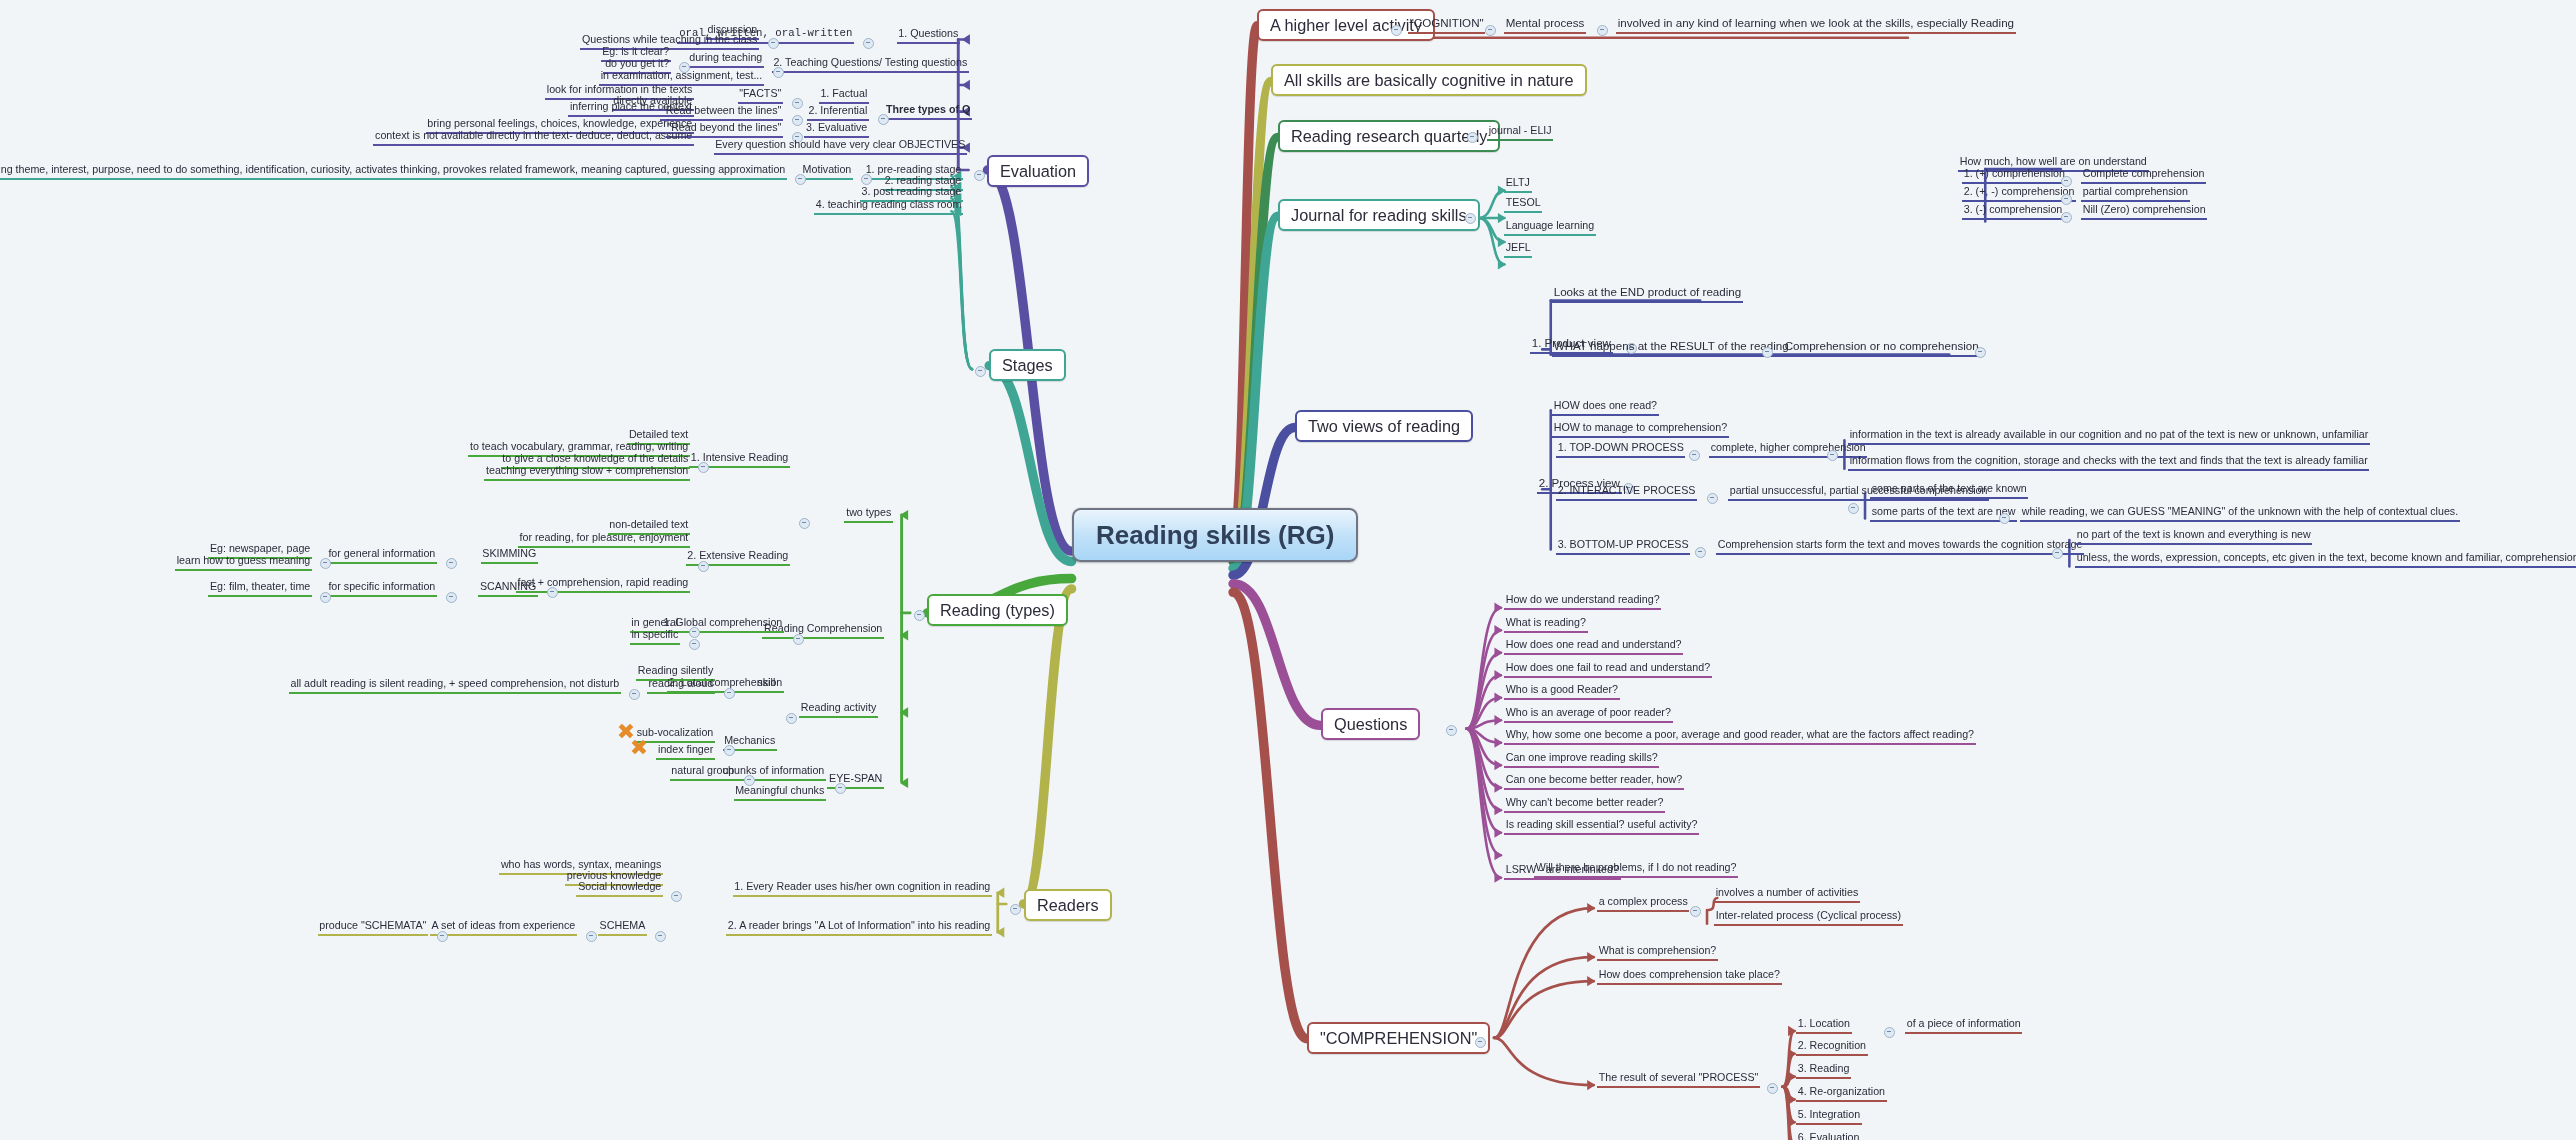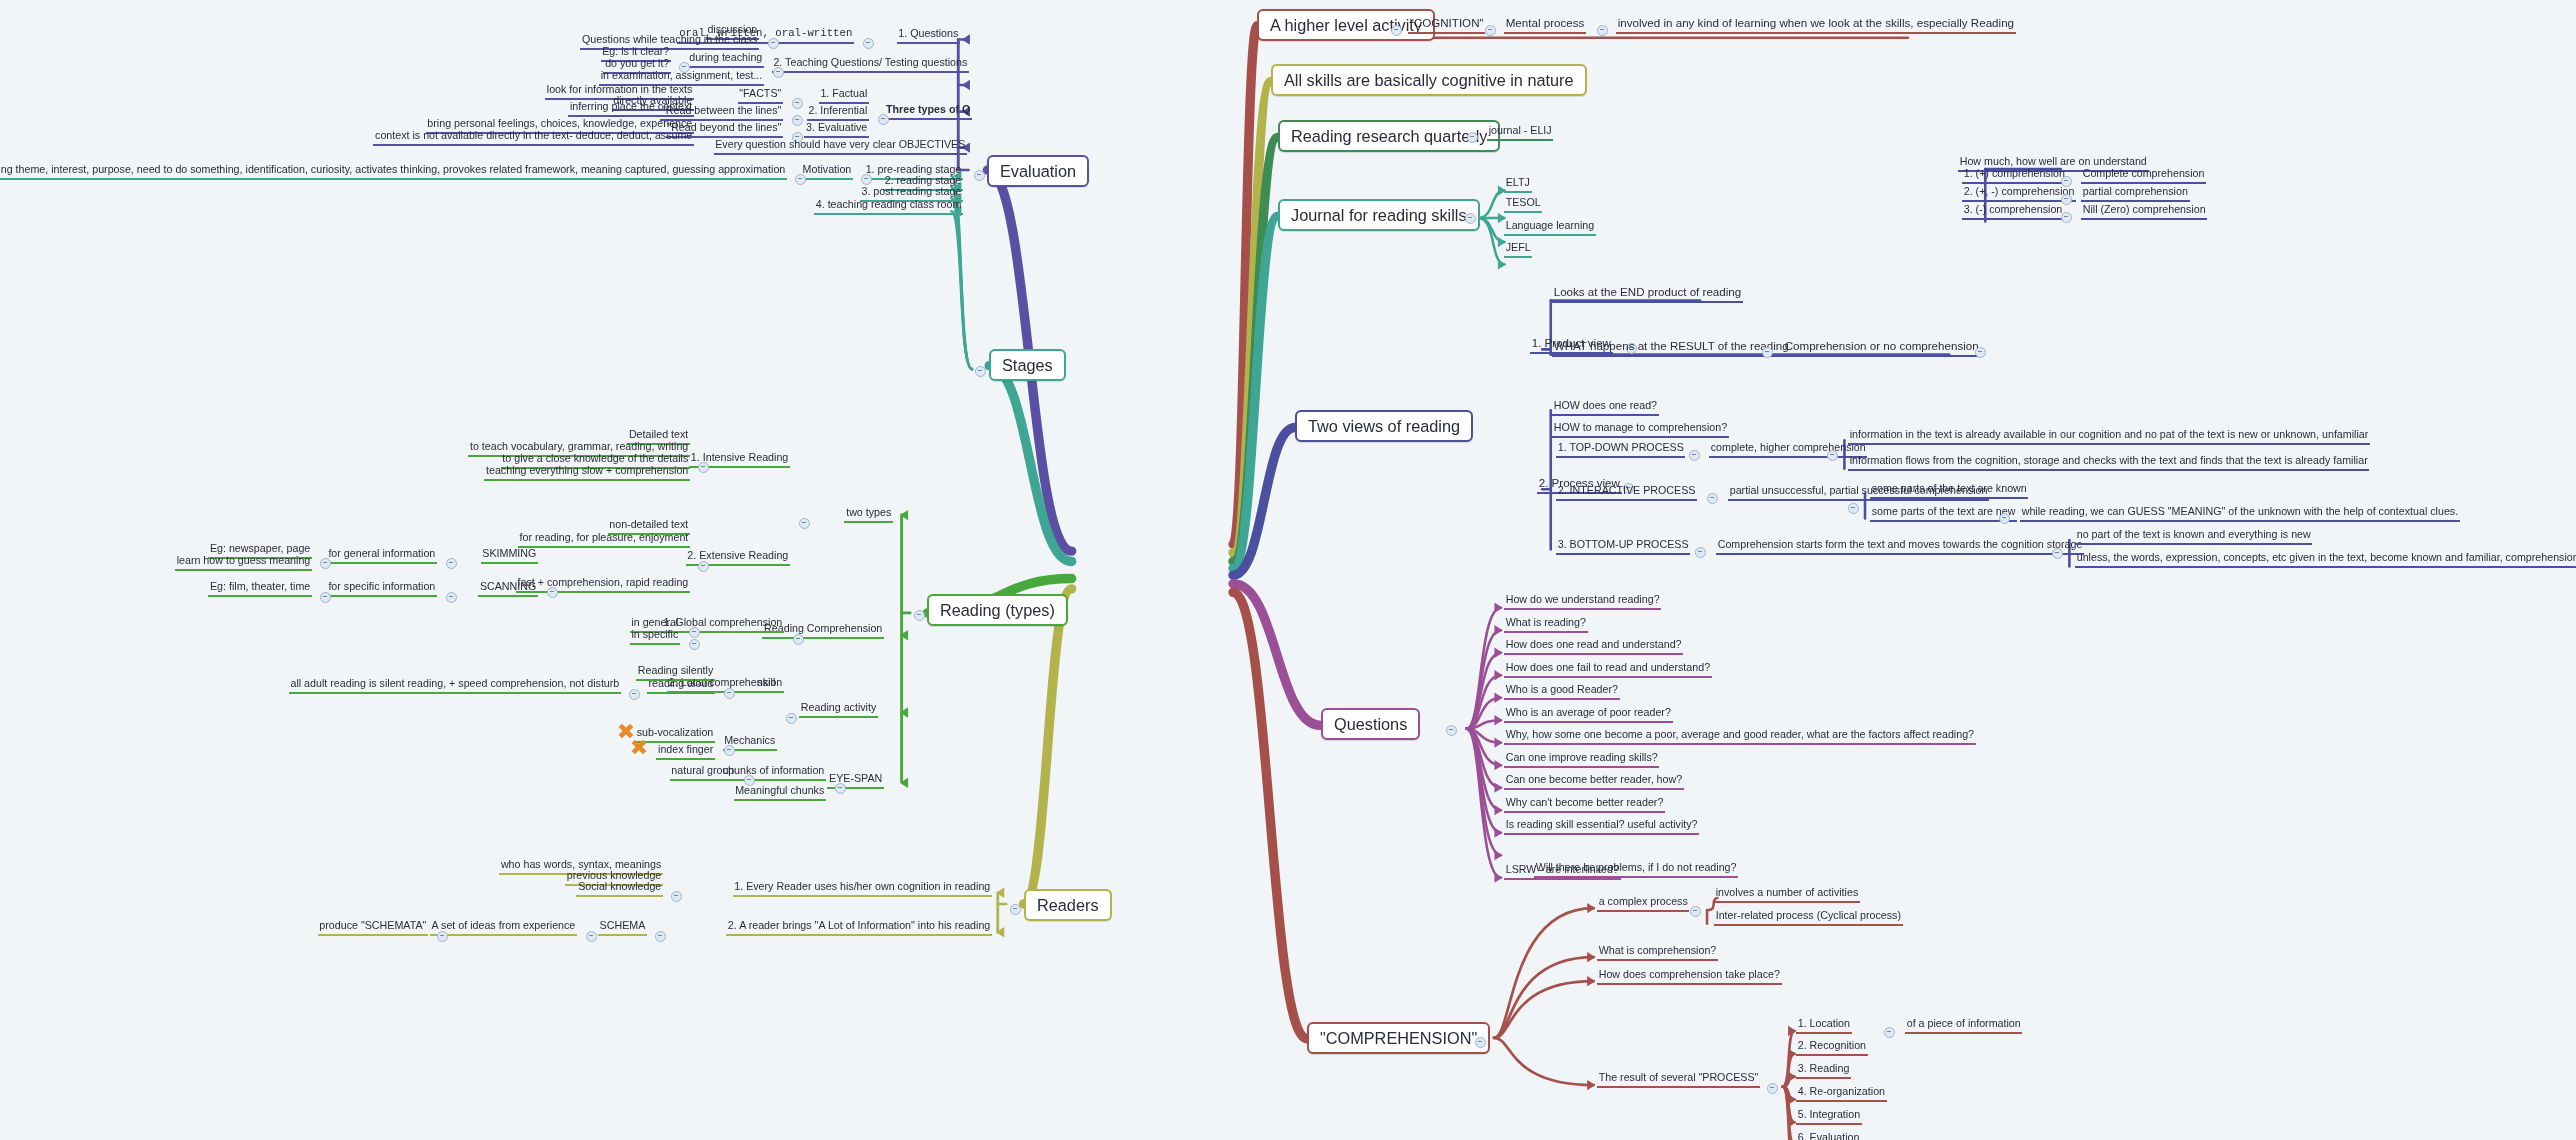--- a/index.html
+++ b/index.html
@@ -189,20 +189,21 @@
       <path d="M1080,714 C1164,714 1164,674 1248,674" stroke="#49a83c" stroke-width="11" fill="none" stroke-linecap="round"></path>
       <path d="M1192,1053 C1220,1053 1220,686 1248,686" stroke="#b2b34a" stroke-width="11" fill="none" stroke-linecap="round"></path>
       <path d="M1436,634 C1450,634 1450,30 1464,30" stroke="#a6504c" stroke-width="11" fill="none" stroke-linecap="round"></path>
       <path d="M1436,644 C1458,644 1458,95 1480,95" stroke="#b2b34a" stroke-width="11" fill="none" stroke-linecap="round"></path>
       <path d="M1436,654 C1462,654 1462,160 1488,160" stroke="#3c8c53" stroke-width="11" fill="none" stroke-linecap="round"></path>
       <path d="M1436,662 C1462,662 1462,252 1488,252" stroke="#3fa594" stroke-width="11" fill="none" stroke-linecap="round"></path>
       <path d="M1436,670 C1472,670 1472,498 1508,498" stroke="#4b4fa0" stroke-width="11" fill="none" stroke-linecap="round"></path>
       <path d="M1436,680 C1487,680 1487,845 1538,845" stroke="#9b4f96" stroke-width="11" fill="none" stroke-linecap="round"></path>
       <path d="M1436,690 C1479,690 1479,1210 1522,1210" stroke="#a6504c" stroke-width="11" fill="none" stroke-linecap="round"></path>
     </svg>
+<div class="node root" style="left: 1072px; top: 508px;">Reading skills (RG)</div>
     <div class="node mainbox c-red" style="left: 1257px; top: 8.6px;">A higher level activity</div>
     <div class="dot" style="left: 1391px; top: 25px;"></div>
     <div class="node ul c-red" style="left: 1408px; top: 17px;">"COGNITION"</div>
     <div class="dot" style="left: 1485px; top: 25px;"></div>
     <div class="node ul c-red" style="left: 1504px; top: 17px;">Mental process</div>
     <div class="dot" style="left: 1597px; top: 25px;"></div>
     <div class="node ul c-red" style="left: 1616px; top: 17px;">involved in any kind of learning when we look at the skills, especially Reading</div>
     <div class="node mainbox c-olive" style="left: 1271px; top: 64px;">All skills are basically cognitive in nature</div>
     <div class="node mainbox c-darkgreen" style="left: 1278px; top: 120px;">Reading research quarterly</div>
     <div class="dot" style="left: 1467px; top: 132px;"></div>

